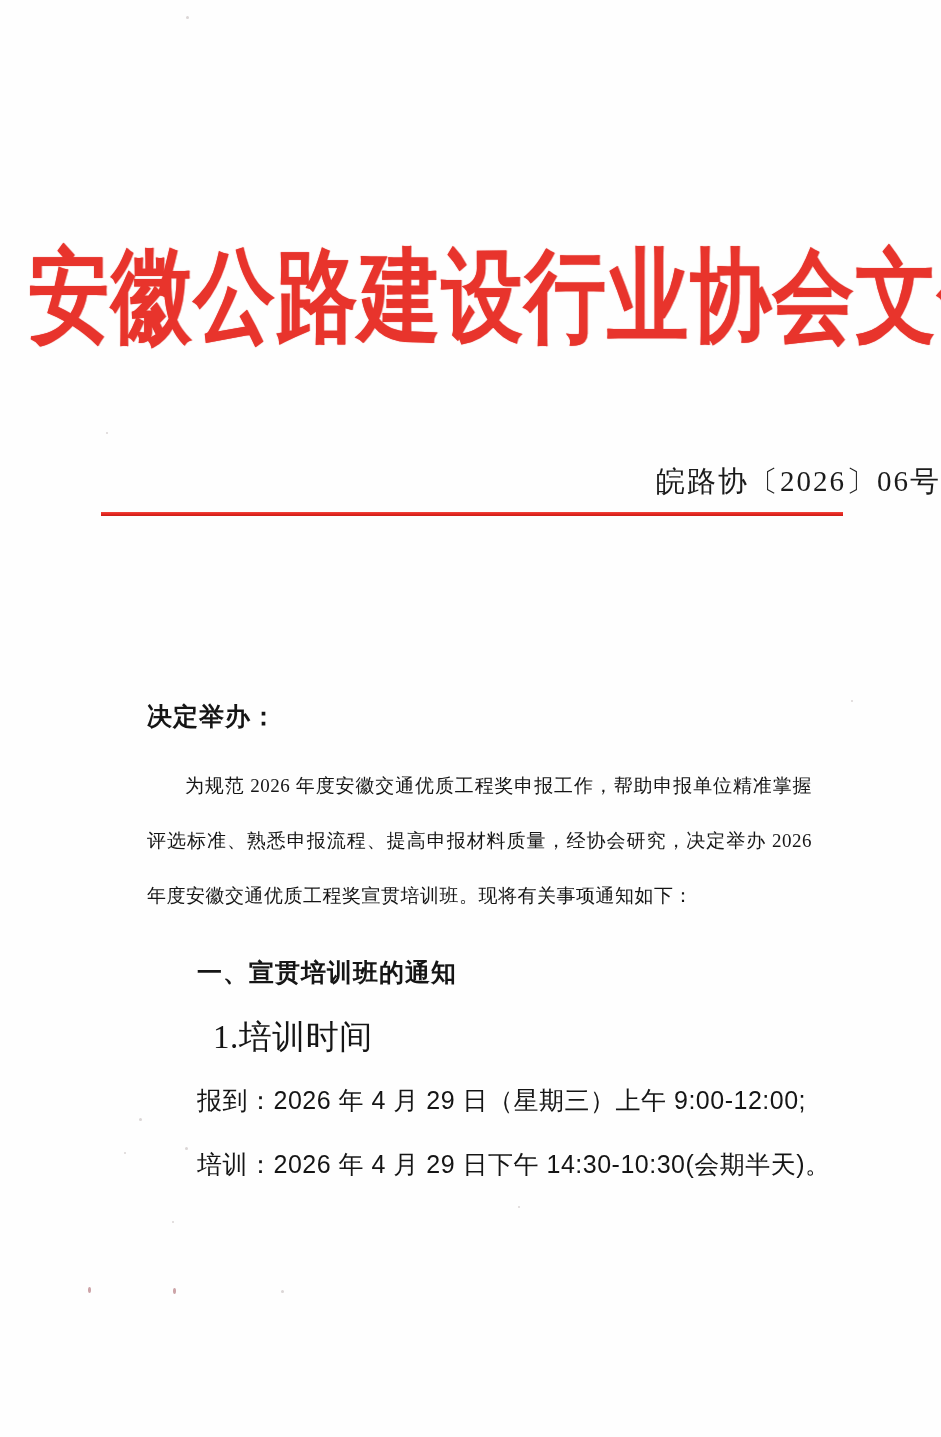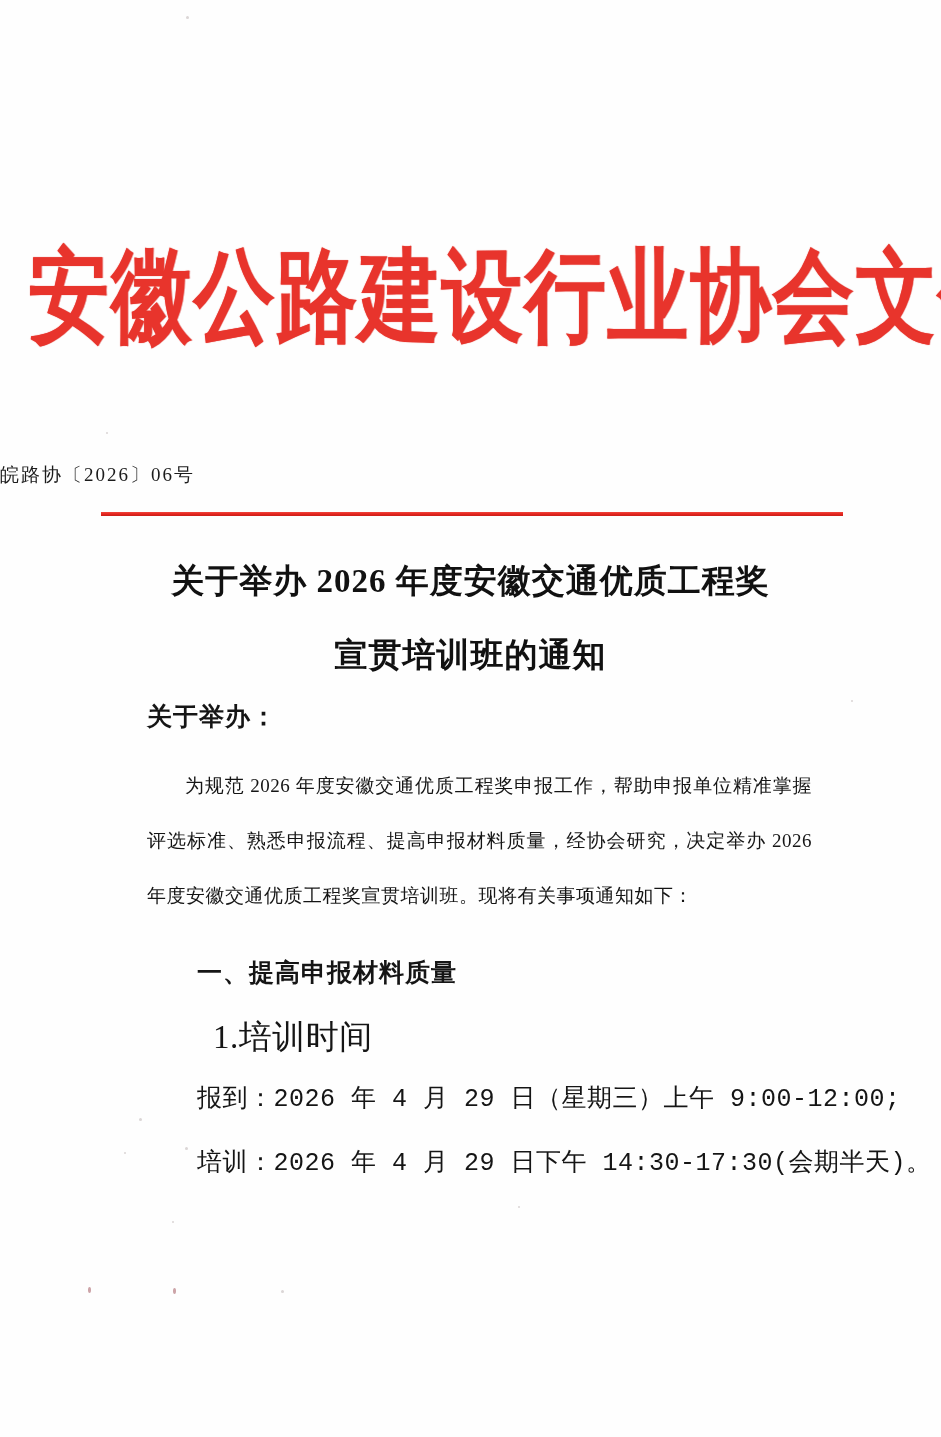--- a/index.html
+++ b/index.html
@@ -52,24 +52,24 @@
       0 0 1px rgba(232,52,44,.85),
       1px 0 0 rgba(200,30,26,.35);
   }
 
   
   .doc-number {
     position: absolute;
     left: 0;
     right: 0;
     top: 462px;
-    text-align: left;
+    text-align: right;
     color: #1b1b1b;
     font-family: "Liberation Serif", "DejaVu Serif", serif;
-    font-size: 19px;
+    font-size: 29px;
     letter-spacing: 2px;
     white-space: nowrap;
   }
 
   
   .red-rule {
     position: absolute;
     left: 101px;
     width: 742px;
     top: 512px;
@@ -135,21 +135,21 @@
   .sub-heading {
     font-family: "Liberation Serif", "DejaVu Serif", serif;
     font-size: 33px;
     line-height: 55px;
     letter-spacing: .5px;
     margin: 10px 0 0 0;
     padding-left: 2em;
   }
 
   .detail-line {
-    font-family: Liberation Mono, monospace;
+    font-family: Liberation Sans, sans-serif;
     font-size: 25px;
     line-height: 58px;
     letter-spacing: .5px;
     margin: 6px 0 0 0;
     padding-left: 2em;
     white-space: nowrap;
   }
 </style>
 </head>
 <body>
@@ -167,33 +167,29 @@
   <div class="speck" style="left:124px;top:1152px;width:2px;height:2px;"></div>
   <div class="speck" style="left:518px;top:1206px;width:2px;height:2px;"></div>
   <div class="speck" style="left:851px;top:700px;width:2px;height:2px;"></div>
 
   <div class="doc-header">安徽公路建设行业协会文件</div>
 
   <div class="doc-number">皖路协〔2026〕06号</div>
 
   <div class="red-rule"></div>
 
-  <div class="doc-title">
-    <span class="title-line">关于举办 2026 年度安徽交通优质工程奖</span>
-    <span class="title-line">宣贯培训班的通知</span>
-  </div>
 
   <div class="body-block">
 
-    <p class="salutation">关于举办：</p>
+    <p class="salutation">决定举办：</p>
 
     <p class="para">为规范 2026 年度安徽交通优质工程奖申报工作，帮助申报单位精准掌握评选标准、熟悉申报流程、提高申报材料质量，经协会研究，决定举办 2026 年度安徽交通优质工程奖宣贯培训班。现将有关事项通知如下：</p>
 
-    <p class="section-heading">一、提高申报材料质量</p>
+    <p class="section-heading">一、宣贯培训班的通知</p>
 
     <p class="sub-heading">1.培训时间</p>
 
     <p class="detail-line">报到：2026 年 4 月 29 日（星期三）上午 9:00-12:00;</p>
 
-    <p class="detail-line">培训：2026 年 4 月 29 日下午 14:30-17:30(会期半天)。</p>
+    <p class="detail-line">培训：2026 年 4 月 29 日下午 14:30-10:30(会期半天)。</p>
 
   </div>
 </div>
 
 </body></html>

